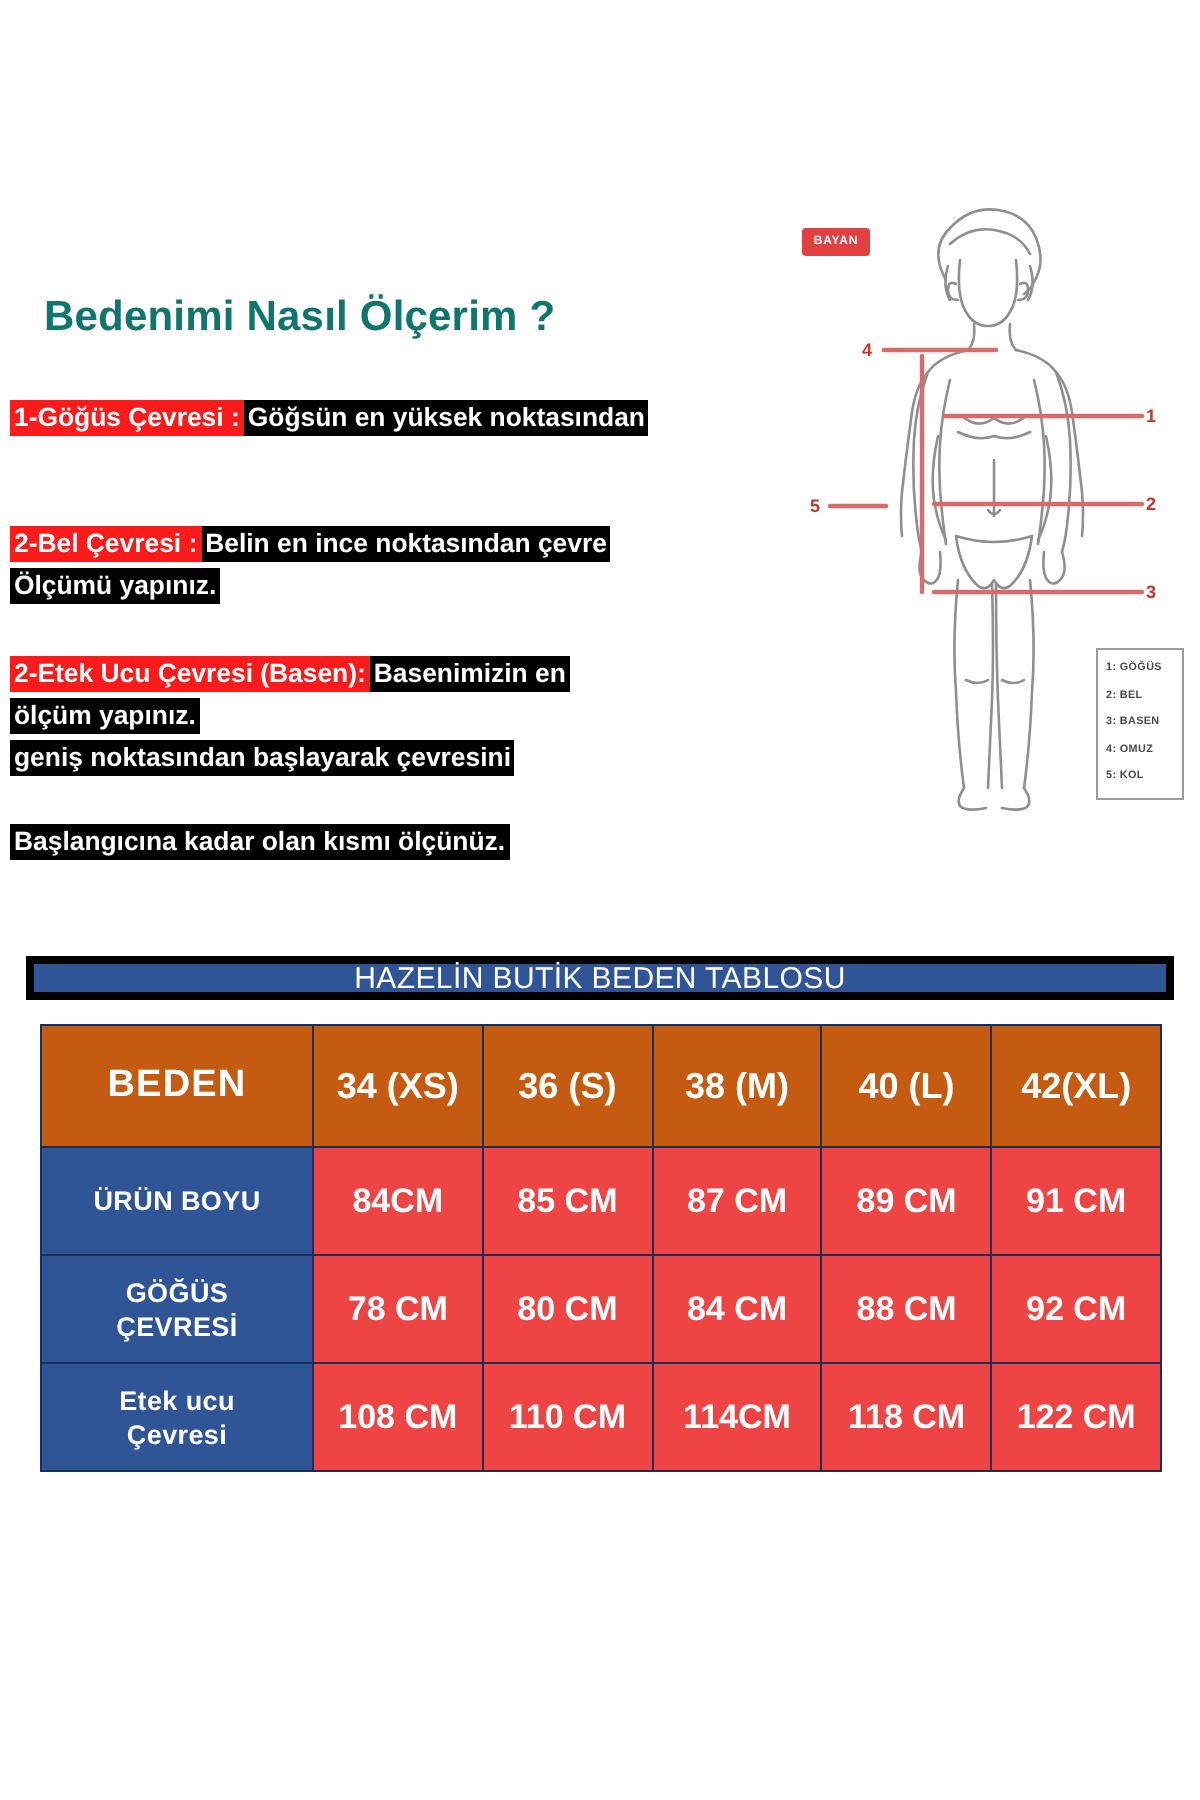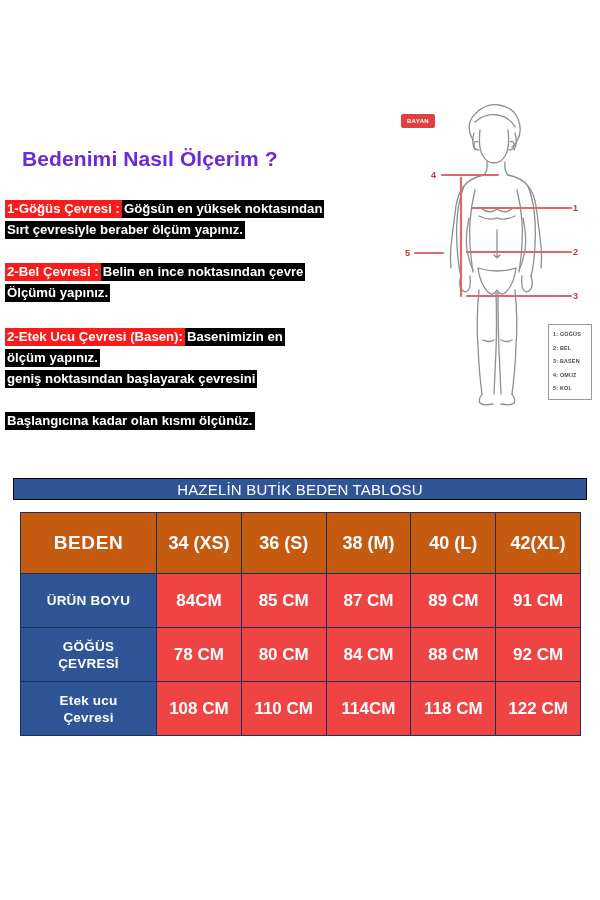--- a/index.html
+++ b/index.html
@@ -65,21 +65,21 @@
     white-space: nowrap;
   }
 
   
   #page-title {
     position: absolute;
     left: 22px;
     top: 147px;
     font-size: 21px;
     font-weight: bold;
-    color: #6d28d9;
+    color: #0f766e;
     letter-spacing: .1px;
     white-space: nowrap;
   }
 
   
   .instruction {
     position: absolute;
     left: 5px;
     width: 415px;
   }
@@ -108,21 +108,21 @@
   #instr-4 { top: 410px; }
 
   
   #table-title-bar {
     position: absolute;
     left: 13px;
     top: 478px;
     width: 574px;
     height: 22px;
     background: #2f5597;
-    border: 1px solid #000000;
+    border: 4px solid #000000;
     box-sizing: border-box;
     color: #ffffff;
     font-size: 15px;
     display: flex;
     align-items: center;
     justify-content: center;
     letter-spacing: .2px;
   }
   #size-table {
     position: absolute;
@@ -252,23 +252,20 @@
     <div class="legend-line">4: OMUZ</div>
     <div class="legend-line">5: KOL</div>
   </div>
 </div>
 
 <div id="page-title">Bedenimi Nasıl Ölçerim ?</div>
 
 <div class="instruction" id="instr-1">
   <p class="instr-line">
     <span class="hl-red">1-Göğüs Çevresi :</span><span class="hl-black">Göğsün en yüksek noktasından</span>
-  </p>
-  <p class="instr-line">
-    <span class="hl-black">Sırt çevresiyle beraber ölçüm yapınız.</span>
   </p>
 </div>
 
 <div class="instruction" id="instr-2">
   <p class="instr-line">
     <span class="hl-red">2-Bel Çevresi :</span><span class="hl-black">Belin en ince noktasından çevre</span>
   </p>
   <p class="instr-line">
     <span class="hl-black">Ölçümü yapınız.</span>
   </p>

